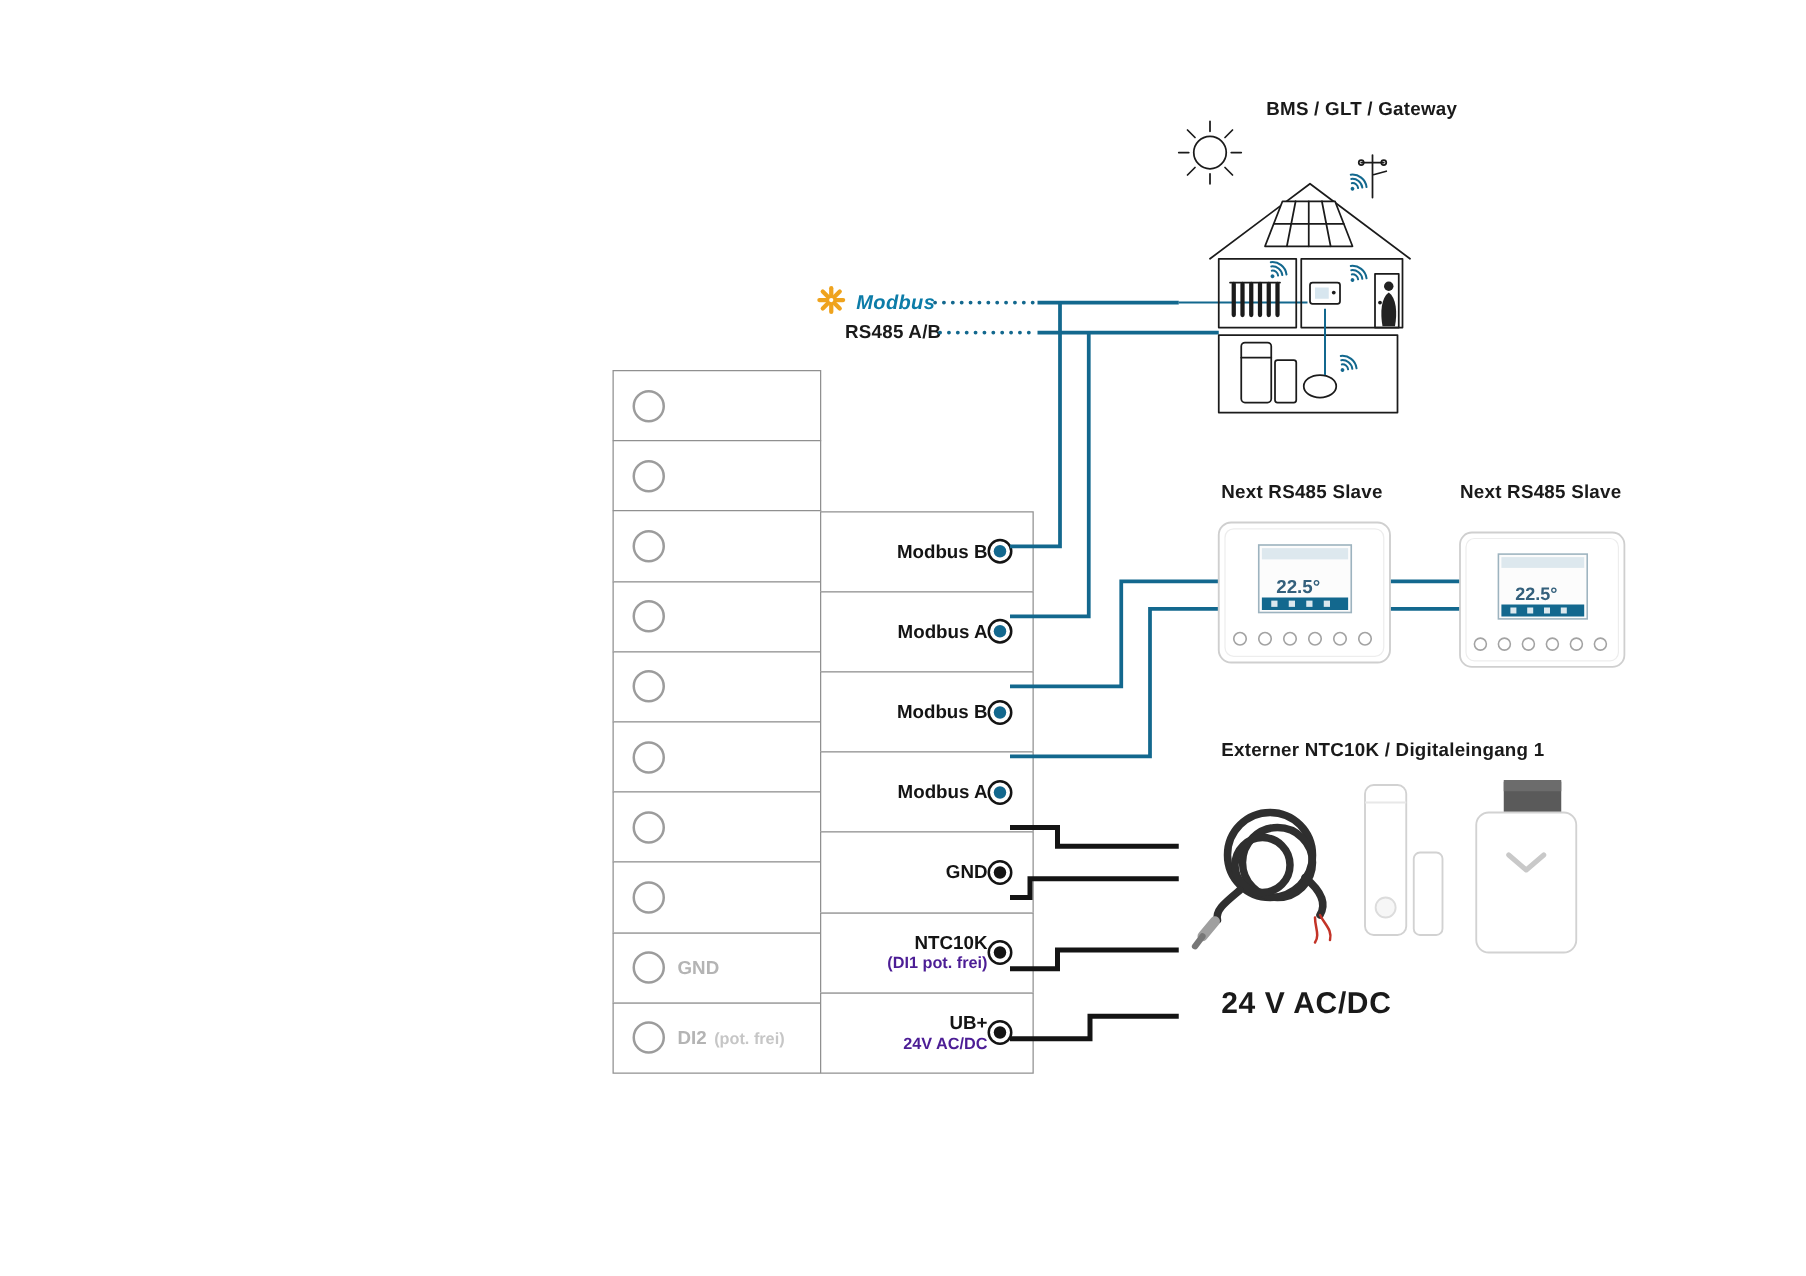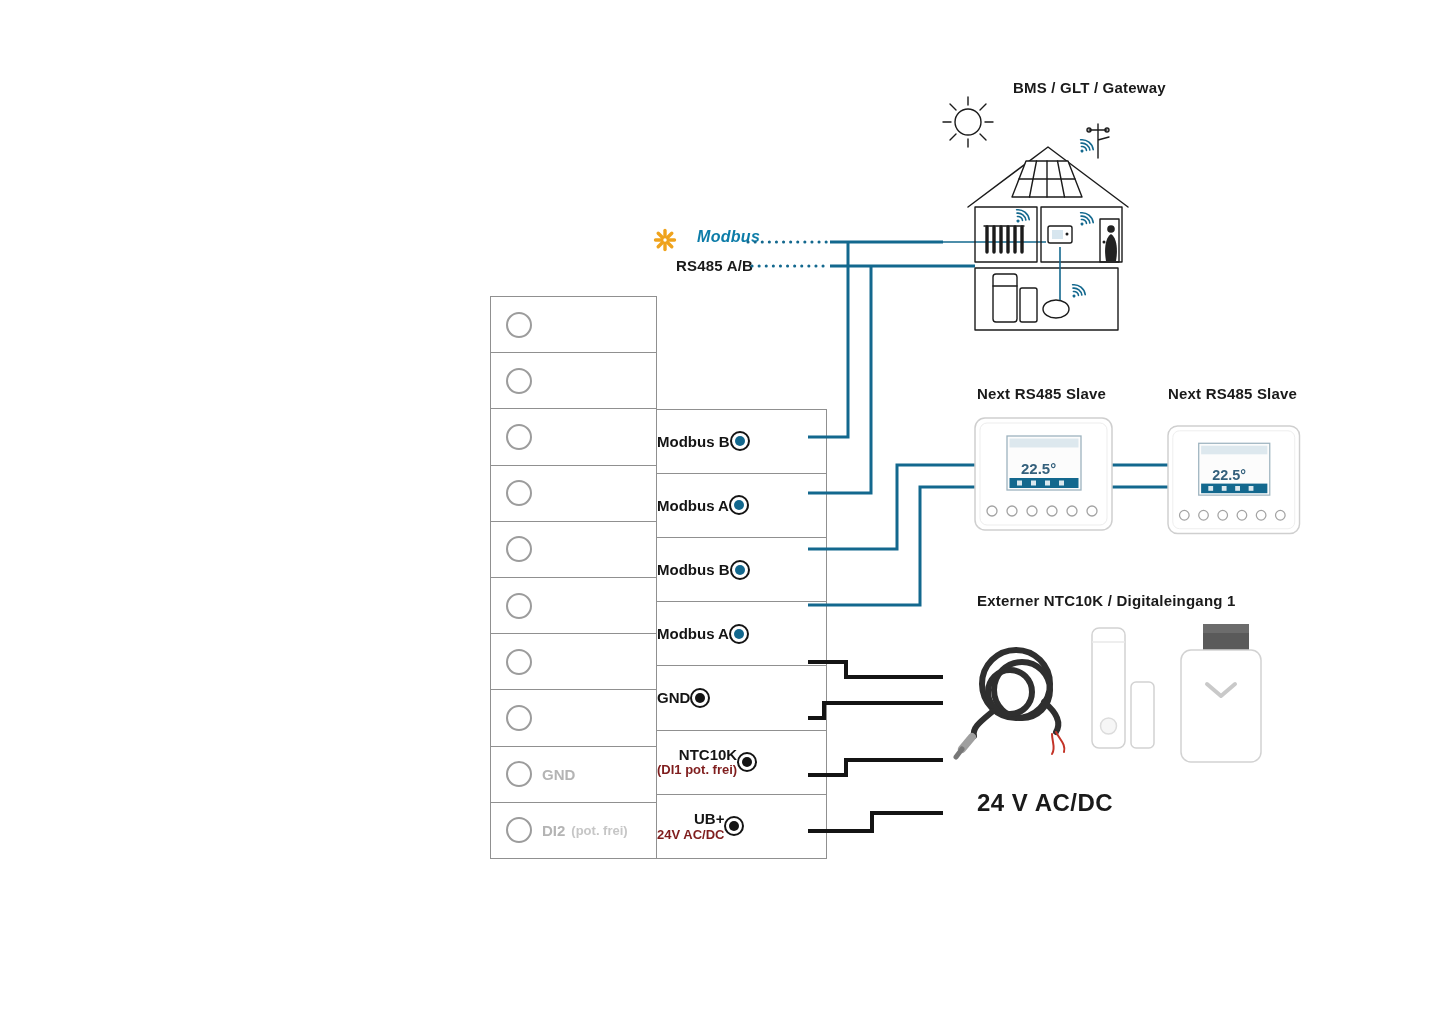--- a/index.html
+++ b/index.html
@@ -10,40 +10,40 @@
     --logo-yellow:#efa31d;
     --logo-text:#0c7ca8;
   }
   *{box-sizing:border-box}
   body{margin:0;background:#fff;font-family:"Liberation Sans",sans-serif}
   .stage{position:relative;width:1445px;height:1021px;background:#fff;overflow:hidden}
 
   
   .label{position:absolute;font-weight:bold;color:#1a1a1a;font-size:15px;letter-spacing:.2px;white-space:nowrap}
   .label-power{font-size:24px;letter-spacing:.5px}
-  .modbus-logo{position:absolute;display:flex;align-items:flex-start;gap:20px}
+  .modbus-logo{position:absolute;display:flex;align-items:flex-end;gap:8px}
   .modbus-logo-text{font-style:italic;font-weight:900;font-size:16px;color:var(--logo-text);letter-spacing:.3px}
 
   
   .terminal-table{position:absolute;left:490px;top:296px;width:337px;height:563px}
   .left-col{position:absolute;left:0;top:0;width:167px;height:563px;display:flex;flex-direction:column}
   .lrow{flex:1;display:flex;align-items:center;gap:10px;padding-left:15px;
         border:1px solid var(--border);margin-top:-1px;background:#fff}
   .lrow:first-child{margin-top:0}
   .term-circle{width:26px;height:26px;border:2px solid #9c9c9c;border-radius:50%;background:#fff;flex:0 0 auto}
   .lrow-label{color:var(--muted-gray);font-weight:bold;font-size:15px}
   .lrow-sub{color:#c6c6c6;font-weight:bold;font-size:13px;margin-left:-4px}
 
   .right-col{position:absolute;left:166px;top:112.6px;width:171px;height:450.4px;display:flex;flex-direction:column}
-  .rrow{flex:1;display:flex;align-items:center;gap:0;padding-right:16px;
+  .rrow{flex:1;display:flex;align-items:center;justify-content:flex-end;gap:0;padding-right:16px;
         border:1px solid var(--border);margin-top:-1px;background:#fff}
   .rrow:first-child{margin-top:0}
   .rlabel{text-align:right;line-height:1.15}
   .rmain{font-weight:bold;font-size:15px;color:#141414}
-  .rsub{font-weight:bold;font-size:13px;color:#7f1d1d}
+  .rsub{font-weight:bold;font-size:13px;color:#4c1d95}
   .rsub:empty{display:none}
   .pin{width:20px;height:20px;border:2.5px solid #141414;border-radius:50%;background:#fff;position:relative;flex:0 0 auto}
   .pin::after{content:"";position:absolute;inset:3px;border-radius:50%;background:var(--pin-color,#141414)}
   .pin-blue{--pin-color:var(--modbus-blue)}
   .pin-black{--pin-color:#141414}
 
   
   .overlay{position:absolute;left:0;top:0;pointer-events:none}
   .wire-blue{fill:none;stroke:var(--modbus-blue);stroke-width:3}
   .wire-blue.thin{stroke-width:1.6}

